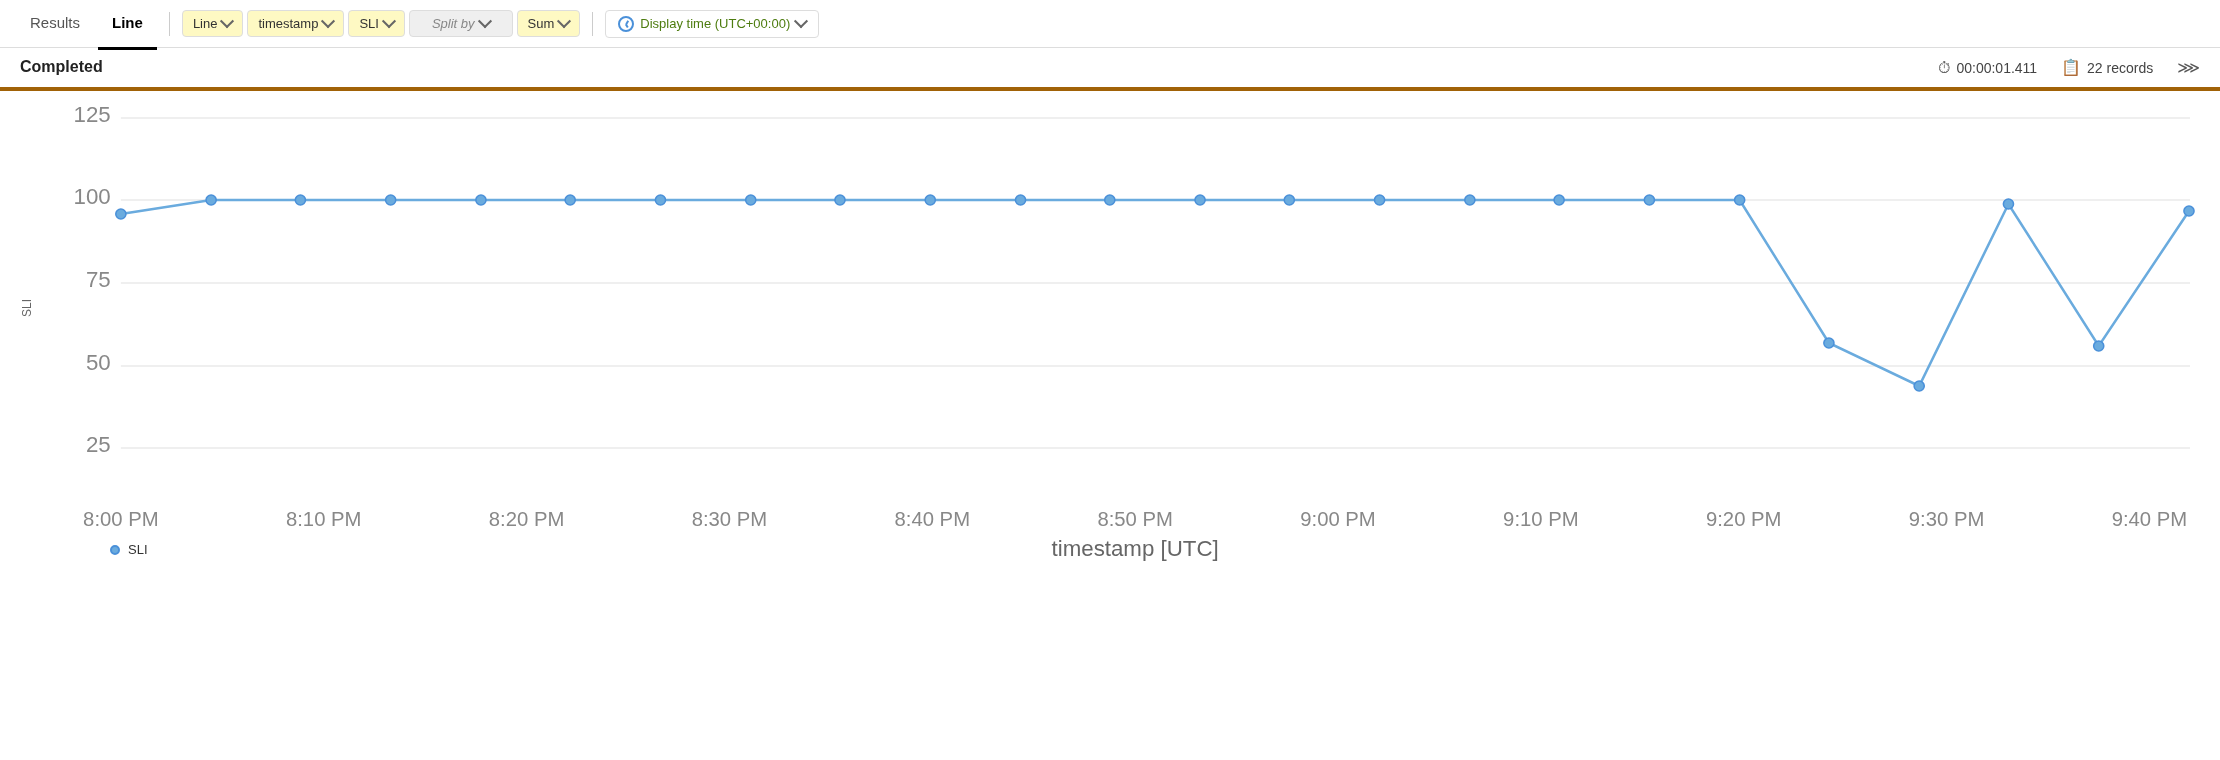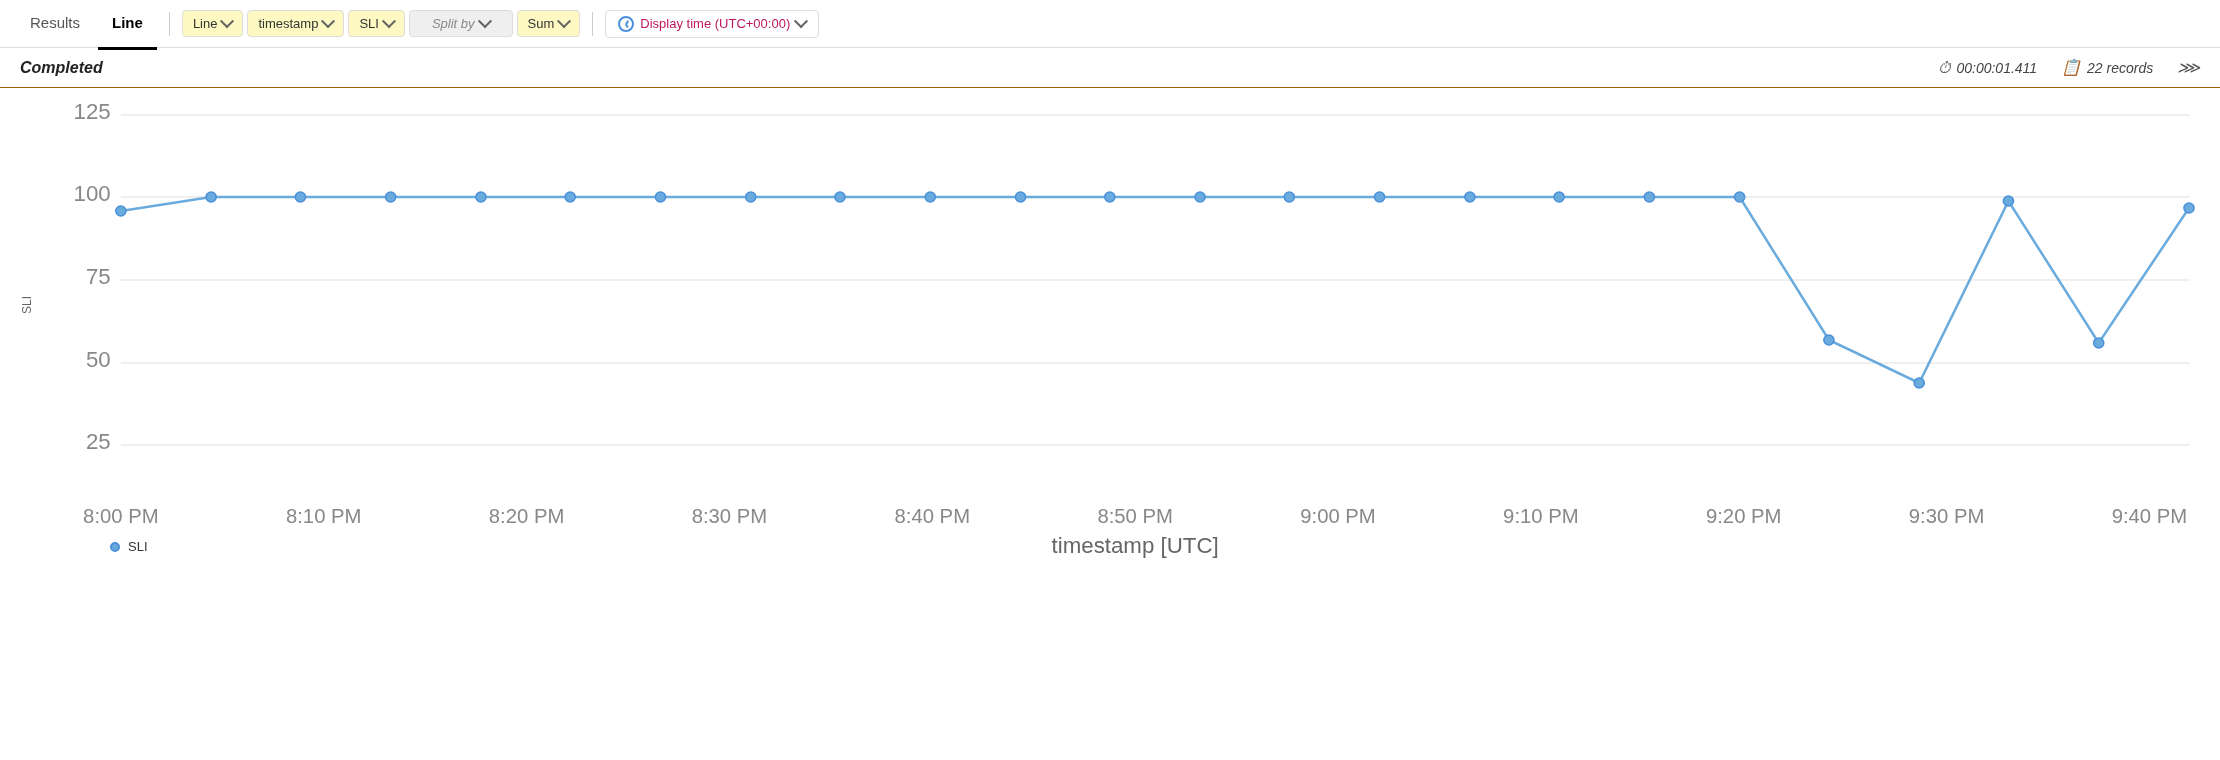--- a/index.html
+++ b/index.html
@@ -70,21 +70,21 @@
     .display-time-btn {
       display: flex;
       align-items: center;
       gap: 6px;
       padding: 5px 12px;
       border: 1px solid #ddd;
       border-radius: 4px;
       background: #fff;
       cursor: pointer;
       font-size: 13px;
-      color: #be185d;
+      color: #4d7c0f;
     }
     .clock-icon {
       width: 16px;
       height: 16px;
       border: 2px solid #4a90d9;
       border-radius: 50%;
       display: inline-flex;
       align-items: center;
       justify-content: center;
       position: relative;
@@ -106,25 +106,23 @@
       background: #4a90d9;
       top: 50%;
       left: 50%;
       transform-origin: left center;
       transform: translate(0, -50%) rotate(60deg);
     }
 
     
     .status-bar {
       display: flex;
-      align-items: center;
       justify-content: space-between;
       padding: 10px 20px;
-      border-bottom: 1px solid #a16207;
-      font-style: italic;
+      border-bottom: 4px solid #a16207;
     }
     .status-left {
       font-size: 16px;
       font-weight: 600;
       color: #222;
     }
     .status-right {
       display: flex;
       align-items: center;
       gap: 24px;

